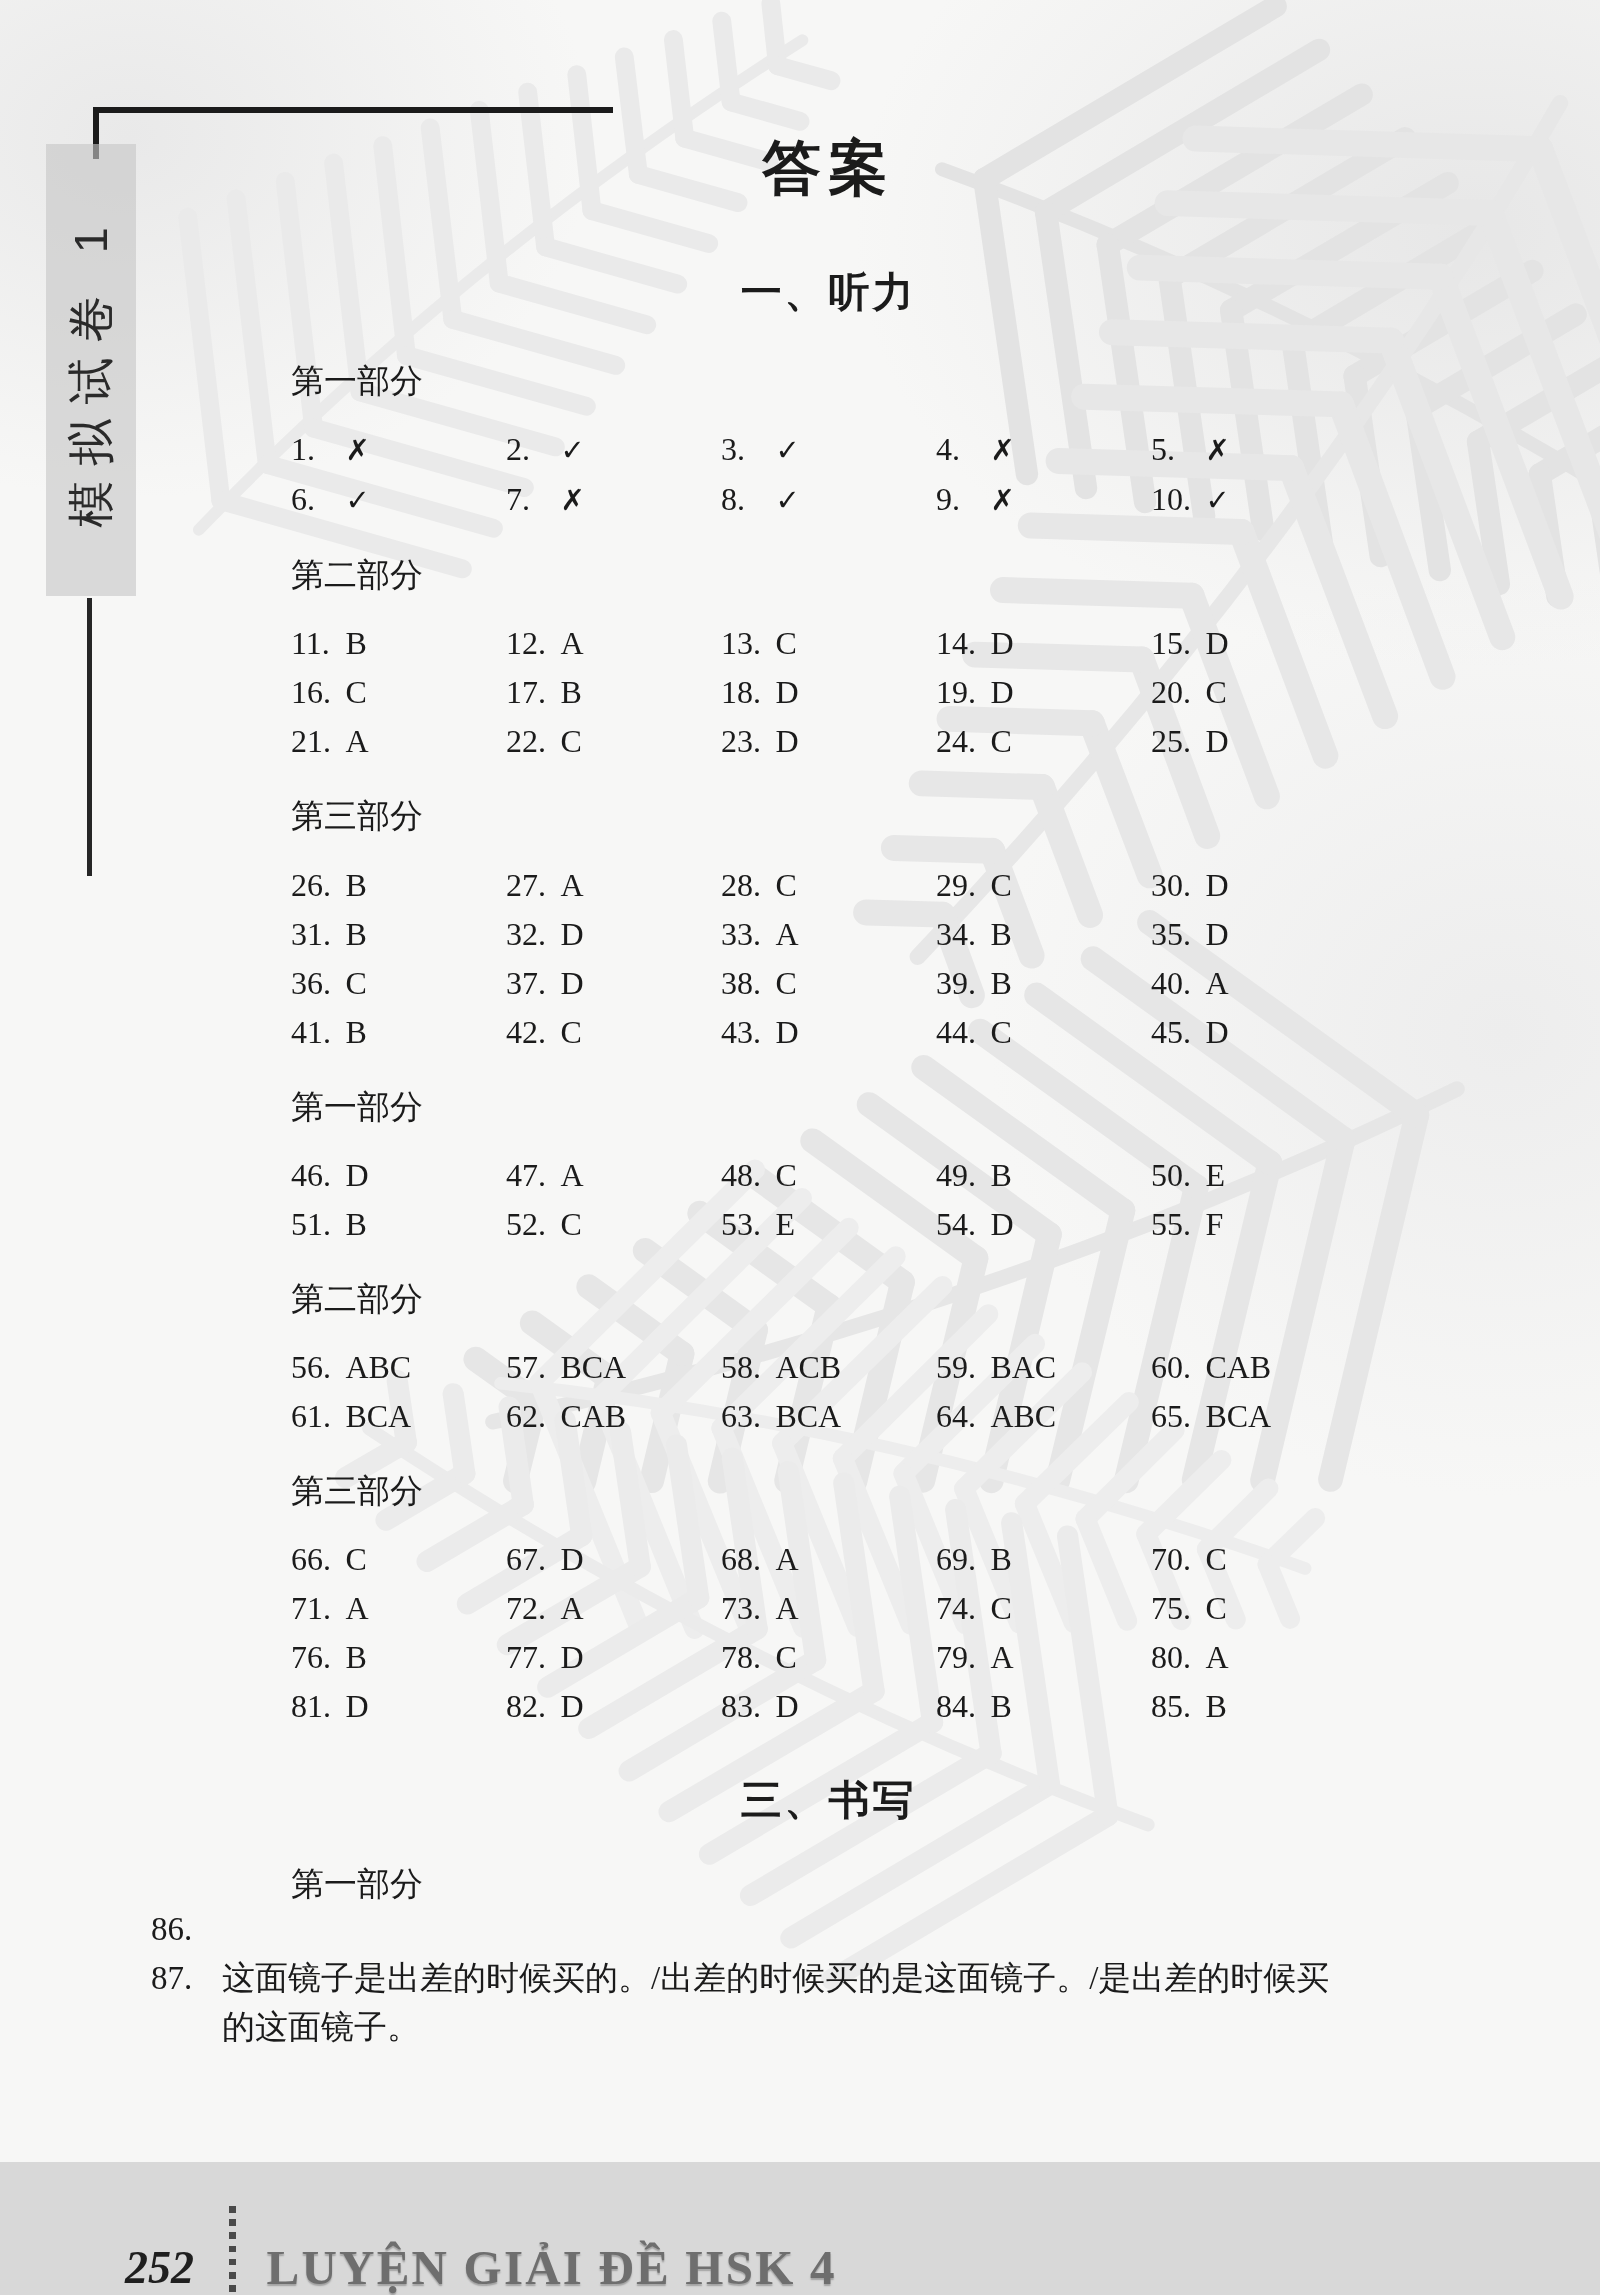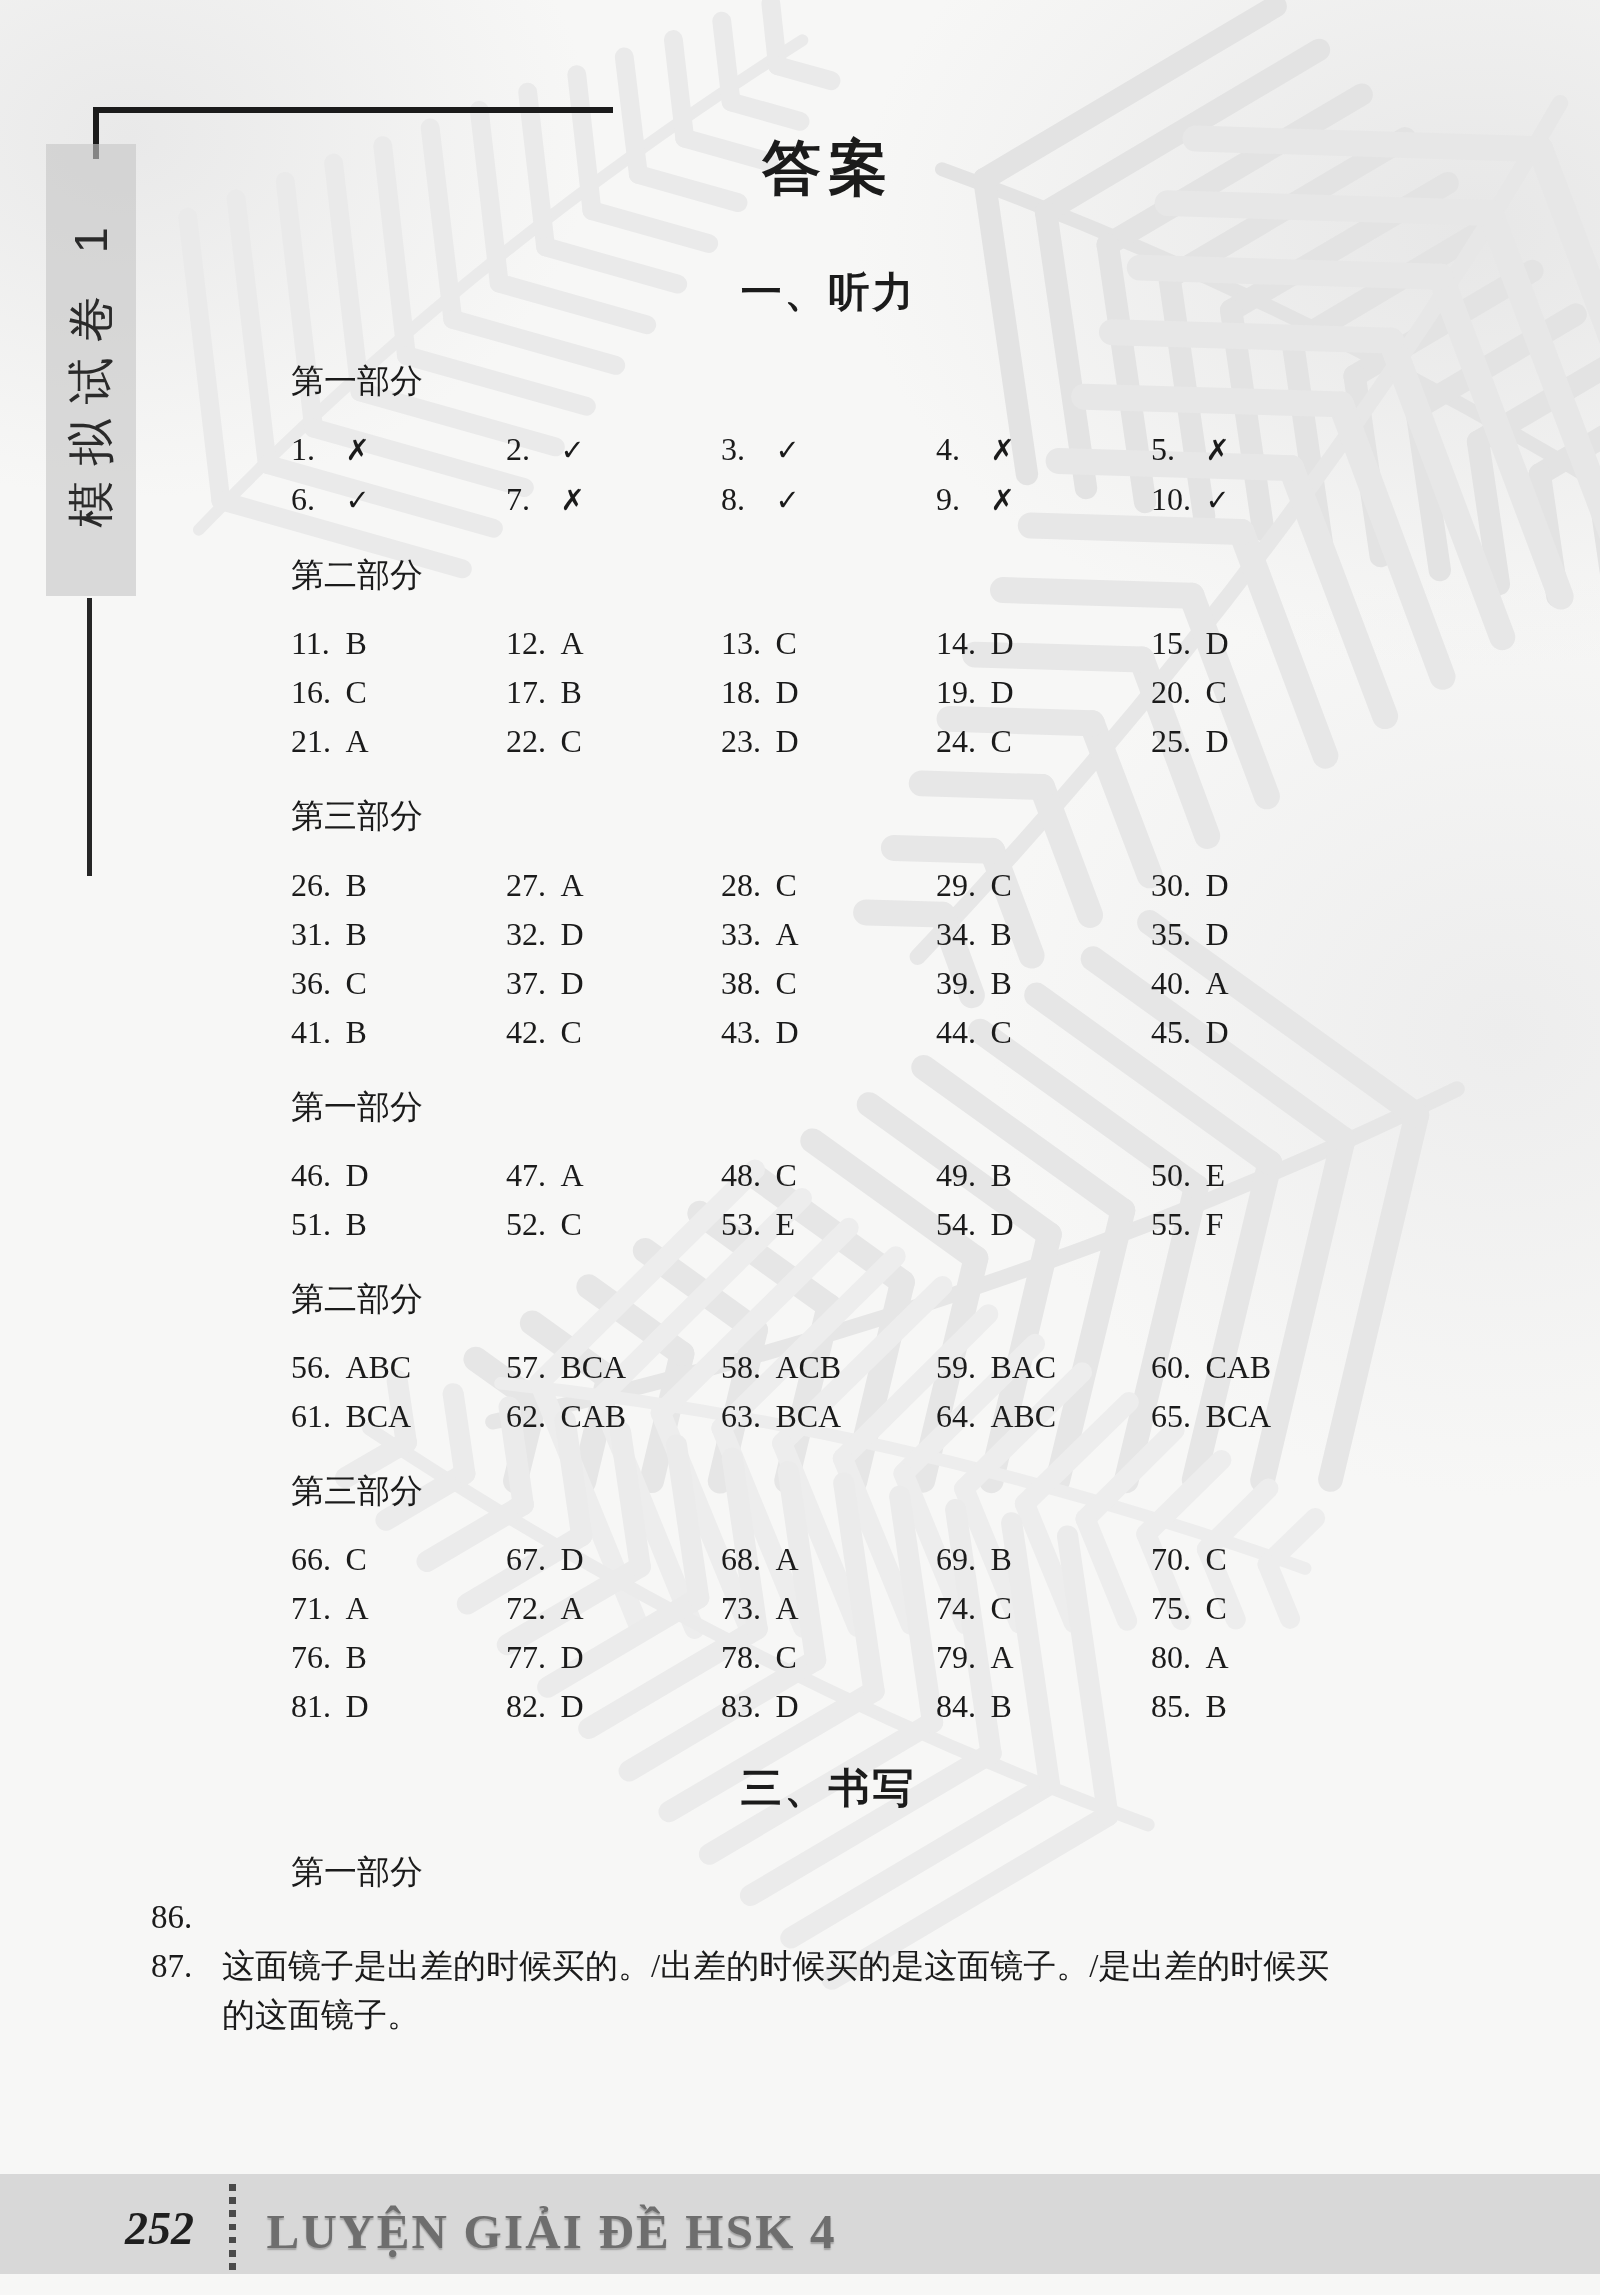--- a/index.html
+++ b/index.html
@@ -25,39 +25,39 @@
     font-size:47px; letter-spacing:14.7px; color:#2a2a2a;
   }
   .side-line { position:absolute; left:87px; top:598px; width:5.2px; height:278px; background:#262626; }
 
   .content { position:absolute; left:291px; top:124px; width:1075px; }
   .page-title { text-align:center; font-size:59px; font-weight:bold; letter-spacing:7.4px; line-height:1.1;margin-top:12px; }
 
   .sec-heading { text-align:center; font-size:41px; font-weight:bold; letter-spacing:2.9px; line-height:1.15; margin-top:62px; }
   section.sec-0 .sec-heading { margin-top:68px; }
   section.sec-1 .sec-heading { margin-top:56px; }
-  section.sec-2 .sec-heading { margin-top:34px; }
+  section.sec-2 .sec-heading { margin-top:46px; }
 
   .part-label { text-align:left; font-size:33px; line-height:1.2; margin-top:31px; }
   section.sec-0 .part.part-0 .part-label { margin-top:46px; }
   section.sec-2 .part.part-0 .part-label { margin-top:41px; }
 
   .answer-grid { display:grid; grid-template-columns:repeat(5,215px); margin-top:23.6px; }
   .answer-item { line-height:49px; font-size:32px; white-space:nowrap; }
   .answer-item .num { display:inline-block; min-width:47px; }
   .answer-item .val { margin-left:7.4px; }
   .answer-item .val.mark { font-family:"DejaVu Sans", sans-serif; font-weight:bold; font-size:29px; }
 
   .write-block { margin-left:-140px; }
   .write-line { display:flex; font-size:33px; line-height:49px; }
   .write-num { flex:0 0 auto; width:71px; }
   .write-text { max-width:1119px; }
 
-  .footer { position:absolute; left:0; top:2162px; width:1600px; height:100px; background:#d8d8d8;
-            display:flex; align-items:center; box-sizing:border-box; padding:10.3px 0 0 125px;margin-top:12px; }
+  .footer { position:absolute; left:0; top:2162px; width:1600px; height:134px; background:#d8d8d8;
+            display:flex; align-items:flex-end; box-sizing:border-box; padding:10.3px 0 0 125px; }
   .footer-page { font-size:46px; font-weight:bold; font-style:italic; color:#1f1f1f; line-height:1.25; }
   .footer-divider { width:6.6px; height:90px; margin:0 31px 0 35px;
             background:repeating-linear-gradient(to bottom,#4a4a4a 0 6.6px, rgba(0,0,0,0) 6.6px 13.2px); }
   .footer-title { font-size:49px; font-weight:bold; color:#6e6e6e; letter-spacing:2.2px; padding-top:4.4px;
             text-shadow:0 2.2px 1.5px rgba(60,60,60,0.35); }
 </style>
 </head>
 <body>
 
 <div class="page">

